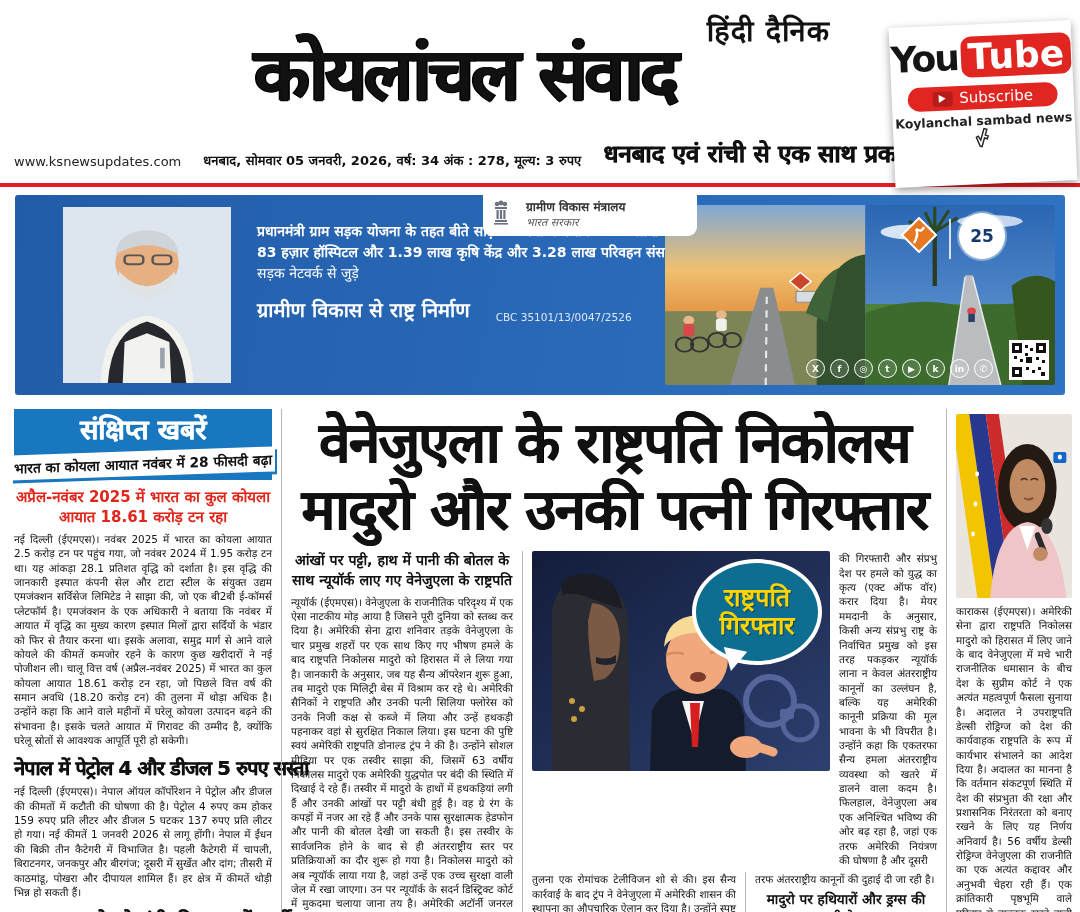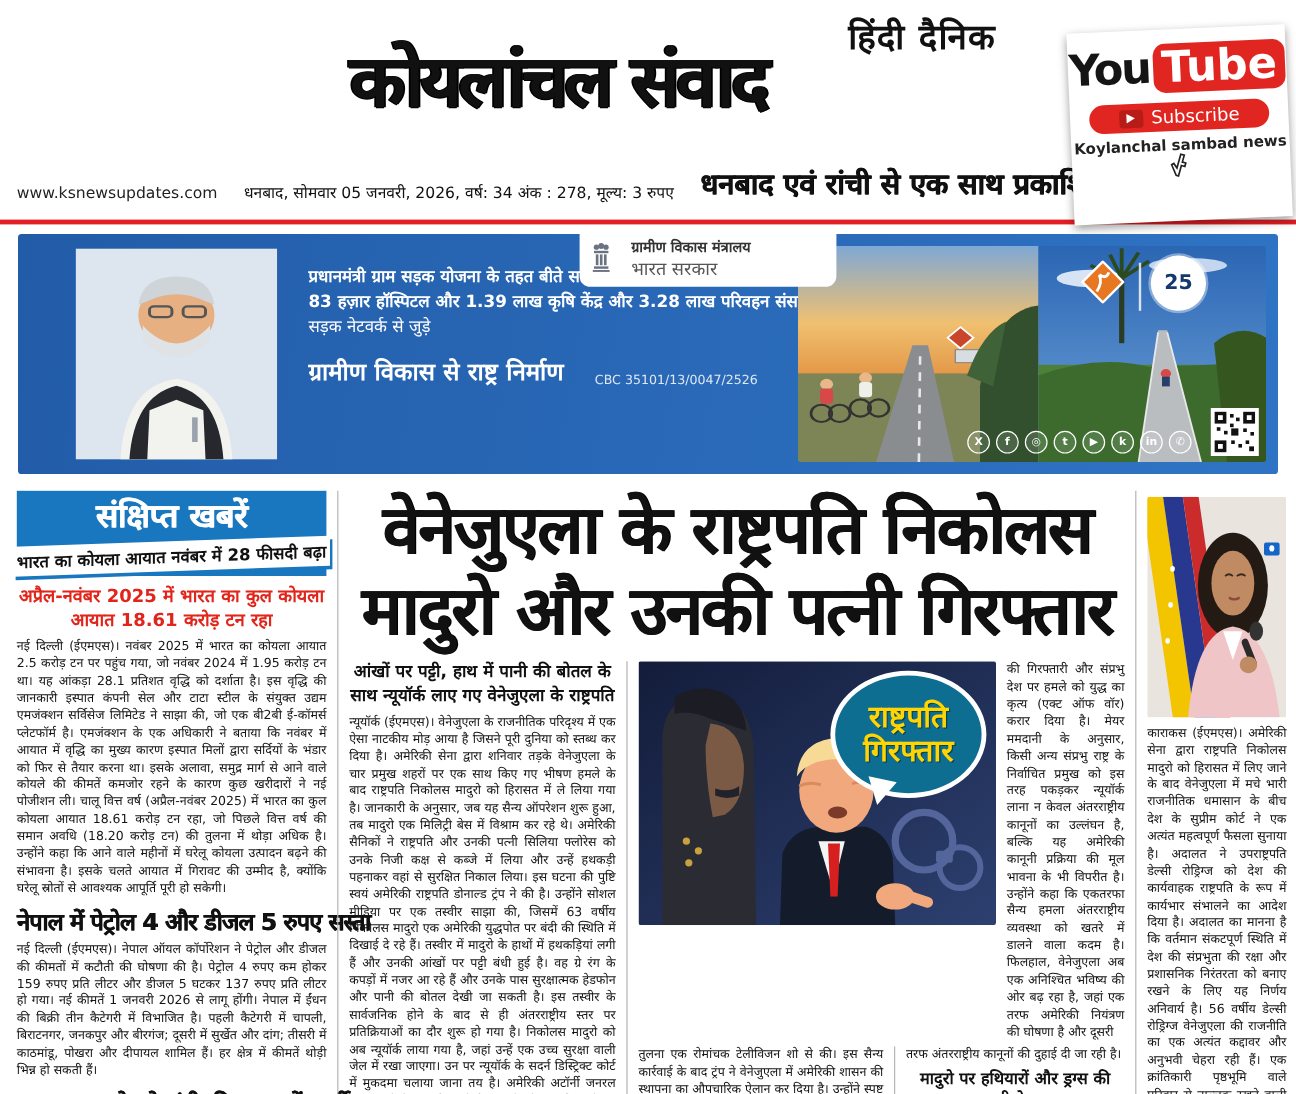--- a/index.html
+++ b/index.html
@@ -2,25 +2,25 @@
 <html><head>
 <meta charset="utf-8">
 <style>
   html,body{margin:0;padding:0;background:#d8d8d8;}
   .page{position:relative;width:1080px;height:912px;background:#ffffff;overflow:hidden;
         font-family:"DejaVu Sans",sans-serif;color:#111;margin:0 auto;}
   
   .masthead{position:relative;height:183px;}
   .hindi-daily{position:absolute;top:10px;right:250px;font-size:29px;font-weight:bold;letter-spacing:1px;}
   .paper-title{position:absolute;top:38px;left:60px;width:810px;text-align:center;
-        font-size:60px;font-weight:bold;line-height:1;letter-spacing:-3px;
+        font-size:72px;font-weight:bold;line-height:1;letter-spacing:-3px;
         text-shadow:1.5px 0 0 #000,-1.5px 0 0 #000,0 1px 0 #000;}
   .mast-row{position:absolute;bottom:14px;left:14px;right:210px;display:flex;align-items:flex-end;gap:22px;}
   .website{font-size:13px;color:#222;}
-  .dateline{font-size:13px;font-weight:normal;white-space:nowrap;}
+  .dateline{font-size:13px;font-weight:bold;white-space:nowrap;}
   .publine{font-size:24px;font-weight:bold;white-space:nowrap;margin-left:auto;
         text-shadow:0.7px 0 0 #000;}
   
   .yt-card{position:absolute;top:24px;right:6px;width:182px;height:148px;background:#fff;
         box-shadow:0 3px 8px rgba(0,0,0,.4);transform:rotate(-2.5deg);text-align:center;padding-top:12px;}
   .yt-row{display:flex;justify-content:center;align-items:center;gap:3px;}
   .yt-you{font-size:36px;font-weight:bold;color:#151515;letter-spacing:-2px;}
   .yt-tube{font-size:36px;font-weight:bold;color:#fff;background:#e12521;border-radius:10px;padding:0 7px;}
   .yt-band{display:flex;align-items:center;justify-content:center;gap:7px;background:#e12521;
         border-radius:14px;margin:8px 16px 4px;padding:3px 0;}
@@ -37,21 +37,21 @@
   .ad-text{width:408px;flex:none;padding:26px 0 0 26px;position:relative;}
   .ad-headline{color:#ffd81e;font-size:26px;font-weight:bold;letter-spacing:-0.5px;white-space:nowrap;}
   .ad-line{color:#fff;font-size:14px;font-weight:bold;line-height:1.5;white-space:nowrap;}
   .ad-line.light{font-weight:normal;}
   .ad-bottom{display:flex;align-items:flex-end;gap:26px;margin-top:12px;}
   .ad-slogan{color:#fff;font-size:20px;font-weight:bold;white-space:nowrap;}
   .cbc{color:#dfe8f5;font-size:10.5px;}
   .ministry-box{position:absolute;left:468px;top:0;width:196px;background:#fff;border-radius:0 0 9px 9px;
         padding:5px 9px 6px;display:flex;align-items:center;gap:16px;z-index:3;}
   .ministry-t1{font-size:12px;font-weight:bold;color:#333;line-height:1.1;}
-  .ministry-t2{font-size:15px;color:#555;}
+  .ministry-t2{font-size:11px;color:#555;font-style:italic;}
   .ad-photos{flex:1;position:relative;margin:10px 10px 10px 0;border-radius:2px;overflow:hidden;}
   .ad-photos > svg{position:absolute;inset:0;width:100%;height:100%;}
   .logo-diamond{position:absolute;top:12px;right:118px;width:36px;height:36px;z-index:2;}
   .logo-sep{position:absolute;top:14px;right:104px;width:2px;height:40px;background:rgba(255,255,255,.8);z-index:2;}
   .badge-25{position:absolute;top:8px;right:50px;width:46px;height:46px;background:#fff;border-radius:50%;
         display:flex;align-items:center;justify-content:center;font-size:17px;font-weight:bold;color:#16386e;z-index:2;
         box-shadow:0 0 0 2px rgba(255,255,255,.4);}
   .social-row{position:absolute;bottom:7px;right:62px;display:flex;gap:5px;z-index:2;}
   .social-ic{width:17px;height:17px;border:1.4px solid #fff;border-radius:50%;color:#fff;font-size:9px;
         font-weight:bold;display:flex;align-items:center;justify-content:center;background:rgba(255,255,255,.12);}

